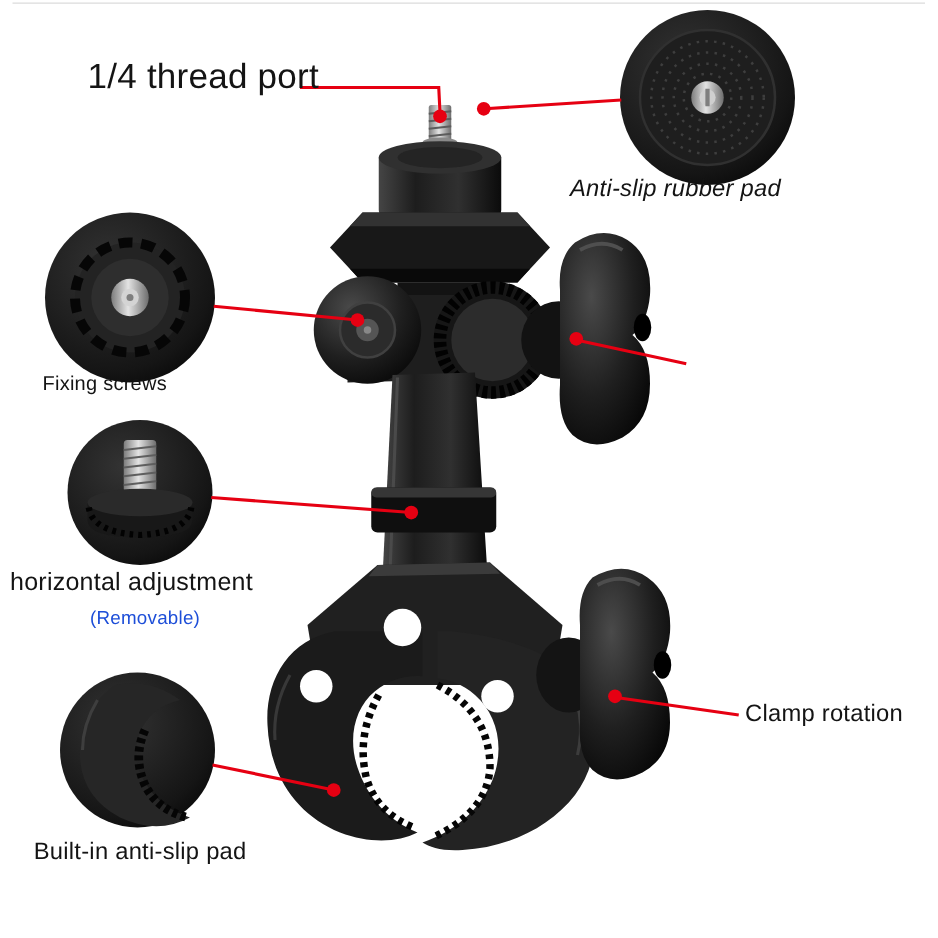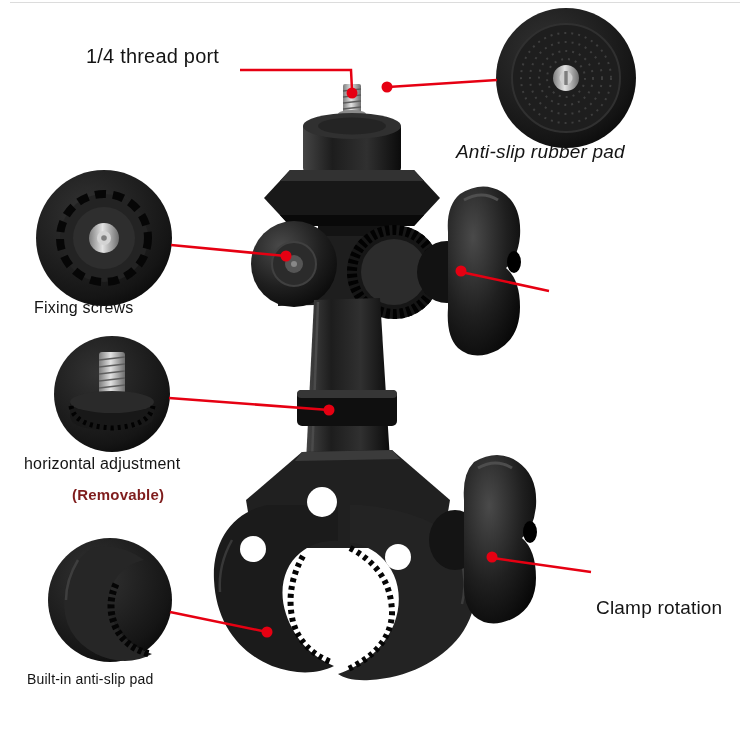--- a/index.html
+++ b/index.html
@@ -1,21 +1,21 @@
 <!DOCTYPE html>
 <html style="--accent: #e60012; --text: #141414; --bg: #ffffff;"><head>
 <meta charset="utf-8">
 <style>
   :root { --accent:#e60012; --text:#141414; --bg:#ffffff; }
   html,body{margin:0;padding:0;}
   body{width:750px;height:750px;background:var(--bg);font-family:"Liberation Sans",sans-serif;overflow:hidden;}
   .stage{position:relative;width:750px;height:750px;background:var(--bg);}
   .stage svg{position:absolute;left:0;top:0;}
   .label{position:absolute;color:var(--text);white-space:nowrap;letter-spacing:.2px;}
-  .label.small{color:#7f1d1d;font-weight:bold;}
+  .label.small{color:#1d4ed8;}
   .callout-stroke{stroke:var(--accent);}
   .callout-fill{fill:var(--accent);}
   .top-hairline{position:absolute;left:10px;right:10px;top:2px;height:1px;background:#dcdcdc;}
 </style>
 </head>
 <body>
 
 <div class="stage">
   <div class="top-hairline"></div>
 
@@ -193,20 +193,20 @@
       <circle cx="352" cy="93" r="5.5"></circle>
       <circle cx="387" cy="87" r="5.5"></circle>
       <circle cx="286" cy="256" r="5.5"></circle>
       <circle cx="461" cy="271" r="5.5"></circle>
       <circle cx="329" cy="410" r="5.5"></circle>
       <circle cx="492" cy="557" r="5.5"></circle>
       <circle cx="267" cy="632" r="5.5"></circle>
     </g>
   </svg>
 
-  <div class="label" style="left:70px;top:45px;font-size:20px;margin-left:16px;">1/4 thread port</div>
+  <div class="label" style="left:70px;top:45px;font-size:28px;">1/4 thread port</div>
   <div class="label" style="left:456px;top:141px;font-size:19px;font-style:italic;">Anti-slip rubber pad</div>
   <div class="label" style="left:34px;top:299px;font-size:16px;">Fixing screws</div>
-  <div class="label" style="left:24px;top:455px;font-size:16px;">horizontal adjustment</div>
+  <div class="label" style="left:8px;top:455px;font-size:20px;">horizontal adjustment</div>
   <div class="label small" style="left:72px;top:486px;font-size:15px;">(Removable)</div>
-  <div class="label" style="left:596px;top:561px;font-size:19px;margin-top:36px;">Clamp rotation</div>
-  <div class="label" style="left:27px;top:671px;font-size:14px;">Built-in anti-slip pad</div>
+  <div class="label" style="left:596px;top:561px;font-size:19px;">Clamp rotation</div>
+  <div class="label" style="left:27px;top:671px;font-size:19px;">Built-in anti-slip pad</div>
 </div>
 
 </body></html>

